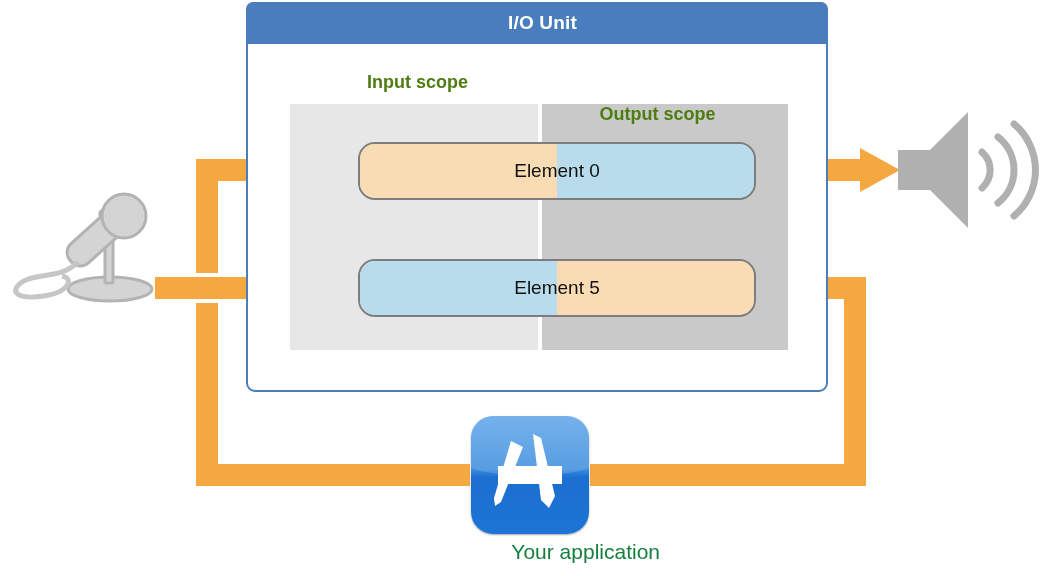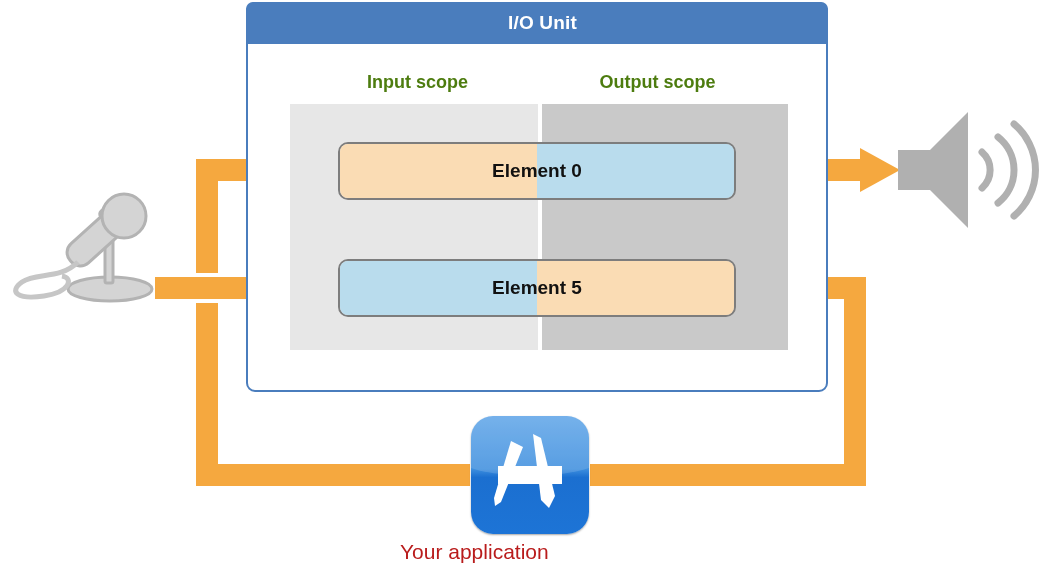--- a/index.html
+++ b/index.html
@@ -57,43 +57,42 @@
   
   .scope-label {
     position: absolute;
     top: 72px;
     font-size: 18px;
     font-weight: bold;
     color: #4d7c0f;
     text-align: center;
   }
   .scope-label.input  { left: 330px; width: 175px; }
-  .scope-label.output { left: 565px; width: 185px; }
+  .scope-label.output { left: 565px; width: 185px; margin-top: 32px; }
 
   
   .scope-band {
     position: absolute;
     top: 104px;
     height: 246px;
   }
   .scope-band.input  { left: 290px; width: 248px; background: #e7e7e7; }
   .scope-band.output { left: 542px; width: 246px; background: #c9c9c9; }
 
   
   .element {
     position: absolute;
-    left: 338px;
+    left: 358px;
     width: 398px;
     height: 58px;
     border: 2px solid #7d7d7d;
-    border-radius: 10px;
+    border-radius: 17px;
     box-sizing: border-box;
     overflow: hidden;
     display: flex;
-    font-weight: bold;
   }
   .element .half { height: 100%; }
   .element .half.left  { width: 50%; }
   .element .half.right { width: 50%; }
   .c-orange { background: #fadcb4; }
   .c-blue   { background: #b9dced; }
   .element .caption {
     position: absolute;
     left: 0;
     top: 0;
@@ -118,23 +117,23 @@
     border-radius: 22px;
     background: linear-gradient(180deg,#5fa5e8 0%, #3d8ede 45%, #1b6fd0 52%, #1d74d6 100%);
     box-shadow: 0 1px 2px rgba(0,0,0,.35);
     overflow: hidden;
   }
   .app-label {
     position: absolute;
     left: 400px;
     top: 540px;
     width: 260px;
-    text-align: left;
+    text-align: right;
     font-size: 21px;
-    color: #b91c1c;
+    color: #15803d;
   }
 </style>
 </head>
 <body>
 
 <div id="stage">
 
   <svg class="svg-layer" viewBox="0 0 1040 576" xmlns="http://www.w3.org/2000/svg">
 
     <path d="M 736 288 L 855 288 L 855 475 L 590 475" fill="none" stroke="#f5a83f" stroke-width="22"></path>

